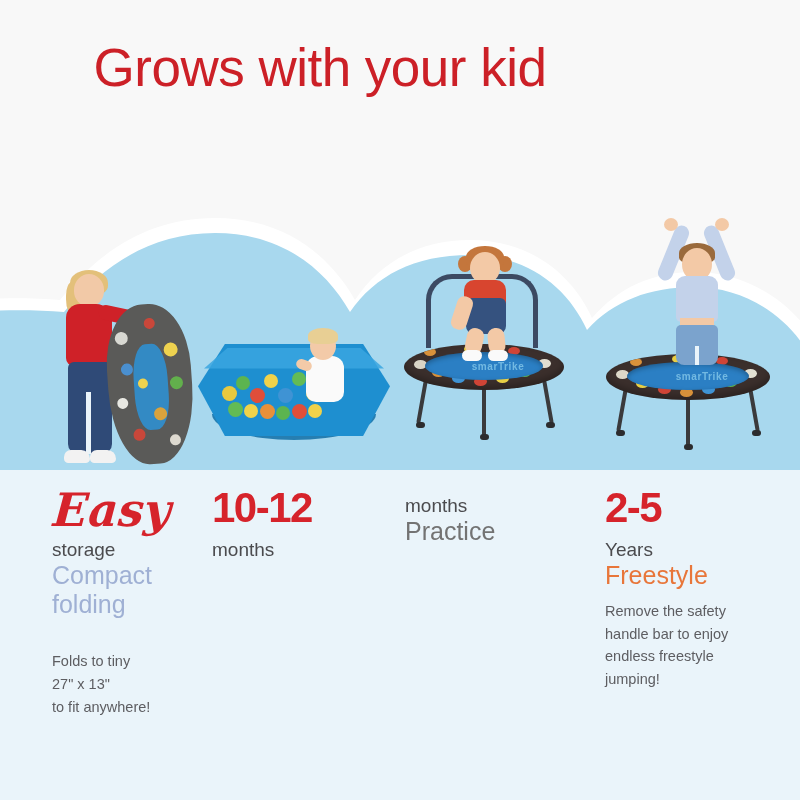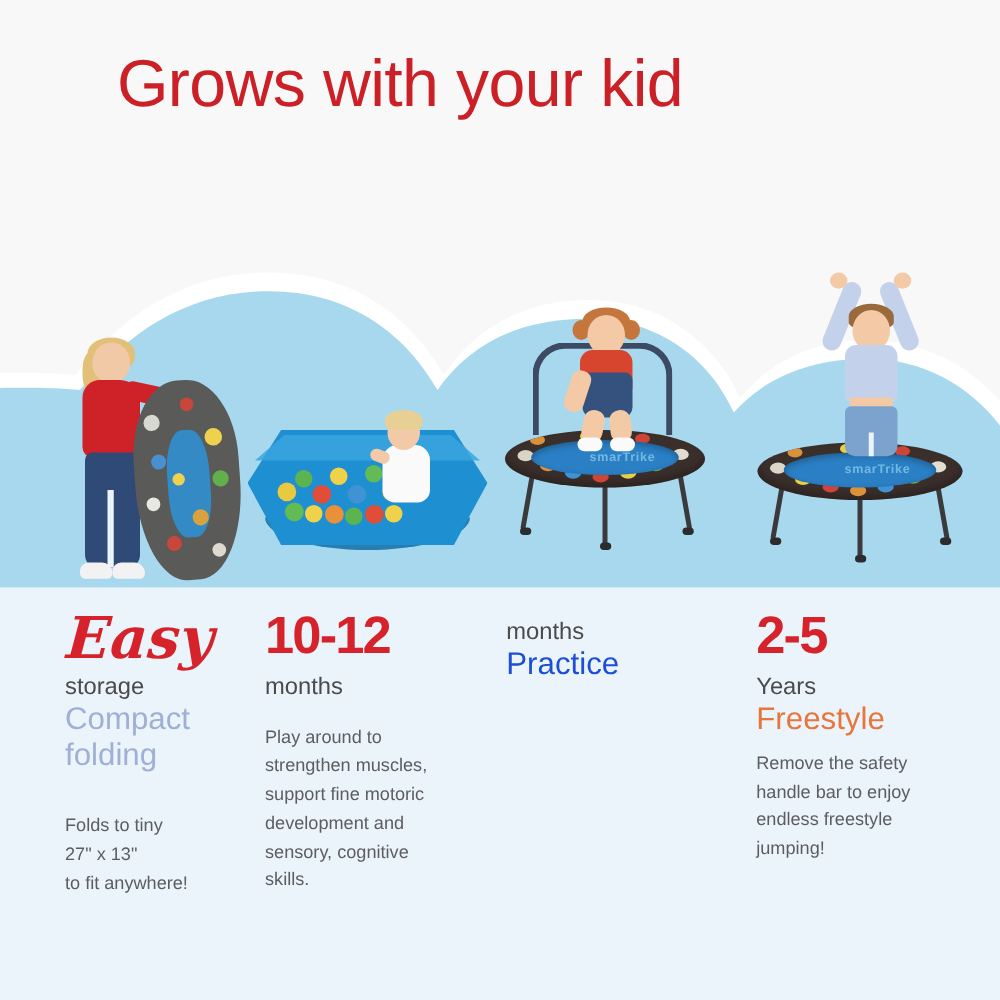--- a/index.html
+++ b/index.html
@@ -180,21 +180,21 @@
     margin-top: 9px;
     line-height: 1.1;
   }
   .mode {
     font-size: 25px;
     line-height: 1.15;
     font-weight: 400;
   }
   .mode.m1 { color: #9fb0d4; }
   .mode.m2 { color: #4caf50; }
-  .mode.m3 { color: #1d4ed8; }
+  .mode.m3 { color: #737373; }
   .mode.m4 { color: #e8763a; }
 
   .desc {
     font-size: 14.5px;
     line-height: 1.58;
     color: #5d5d61;
     white-space: pre-line;
   }
   .d1 { margin-top: 32px; }
   .d2 { margin-top: 18px; }
@@ -362,26 +362,20 @@
       <div class="mode m1">Compact
 folding</div>
       <div class="desc d1">Folds to tiny
 27" x 13"
 to fit anywhere!</div>
     </div>
 
     <div class="col c2">
       <div class="age">10-12</div>
       <div class="unit">months</div>
-      <div class="desc d2">Play around to
-strengthen muscles,
-support fine motoric
-development and
-sensory, cognitive
-skills.</div>
     </div>
 
     <div class="col c3">
       <div class="unit">months</div>
       <div class="mode m3">Practice</div>
     </div>
 
     <div class="col c4">
       <div class="age">2-5</div>
       <div class="unit">Years</div>

